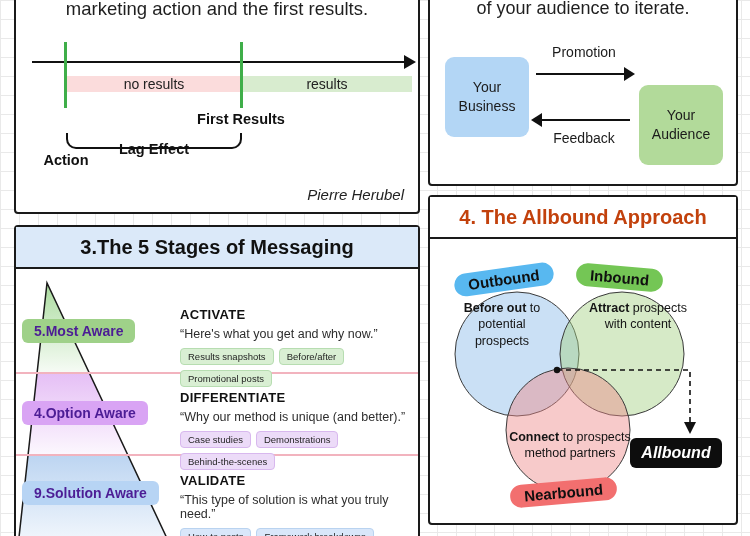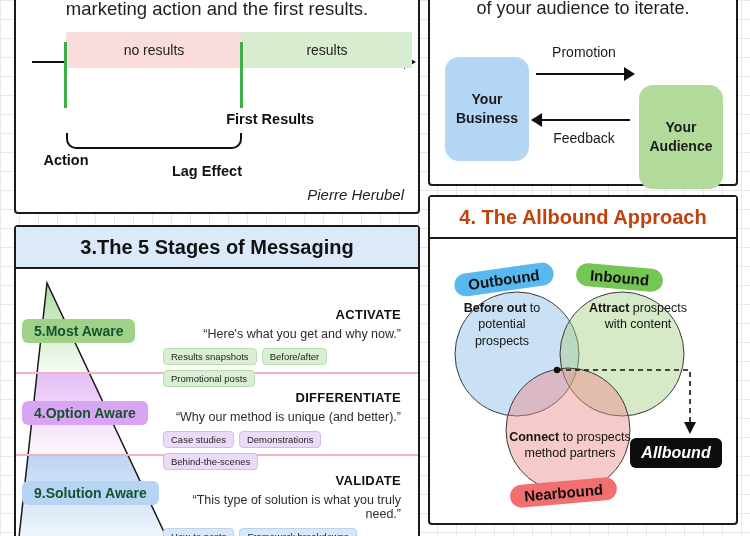--- a/index.html
+++ b/index.html
@@ -16,63 +16,63 @@
   .panel{
     position:absolute;background:#fff;border:2px solid var(--panel-border,#1a1a1a);
     border-radius:4px;box-sizing:border-box;
   }
   
   .p1{left:14px;top:-52px;width:406px;height:266px;}
   .p1-intro{position:absolute;top:48px;left:0;right:0;text-align:center;font-size:18.5px;color:#1f1f1f;}
   .p1-arrowline{position:absolute;left:16px;top:111px;width:372px;height:2px;background:#111;}
   .p1-arrowhead{position:absolute;left:388px;top:105px;width:0;height:0;
     border-top:7px solid transparent;border-bottom:7px solid transparent;border-left:12px solid #111;}
-  .p1-bar{position:absolute;left:50px;top:82px;width:346px;height:36px;display:flex;}
+  .p1-bar{position:absolute;left:50px;top:106px;width:346px;height:36px;display:flex;align-items:flex-end;}
   .p1-bar .seg{display:flex;align-items:center;justify-content:center;font-size:14px;color:#222;}
   .seg-no{width:176px;background:var(--no-results-fill,#fbdcdc);}
   .seg-yes{flex:1;background:var(--results-fill,#d8eccf);}
   .p1-marker{position:absolute;top:92px;width:3px;height:66px;background:var(--marker-green,#3fae49);}
   .m-a{left:48px;} .m-b{left:224px;}
   .p1-label{position:absolute;font-weight:bold;font-size:14.5px;text-align:center;color:#111;}
   .p1-action{left:6px;top:161px;width:88px;margin-top:41px;}
-  .p1-first{left:188px;top:161px;width:110px;text-align:right;}
+  .p1-first{left:170px;top:161px;width:110px;}
   .p1-bracket{position:absolute;left:50px;top:183px;width:176px;height:16px;box-sizing:border-box;
     border-left:2px solid #111;border-right:2px solid #111;border-bottom:2px solid #111;
     border-radius:0 0 10px 10px;}
-  .p1-lag{left:50px;top:213px;width:176px;text-align:right;}
+  .p1-lag{left:50px;top:191px;width:176px;}
   .p1-author{position:absolute;right:14px;top:236px;font-style:italic;font-size:15px;color:#222;}
   
   .p2{left:428px;top:-60px;width:310px;height:246px;}
   .p2-intro{position:absolute;top:56px;left:0;right:0;text-align:center;font-size:18px;color:#1f1f1f;}
-  .p2-box{position:absolute;top:115px;width:84px;height:104px;border-radius:14px;
+  .p2-box{position:absolute;top:115px;width:84px;height:80px;border-radius:9px;
     display:flex;align-items:center;justify-content:center;text-align:center;
-    font-size:14px;line-height:1.35;color:#1b1b1b;padding:0 4px;box-sizing:border-box;font-weight:bold;}
+    font-size:14px;line-height:1.35;color:#1b1b1b;padding:0 4px;box-sizing:border-box;}
   .p2-business{left:15px;background:var(--business-box,#b3d6f5);}
   .p2-audience{left:209px;background:var(--audience-box,#b2da9a);margin-top:28px;}
   .p2-arrlabel{position:absolute;left:99px;width:110px;text-align:center;font-size:14px;color:#1b1b1b;}
   .p2-promotion{top:102px;} .p2-feedback{top:188px;}
   .p2-line{position:absolute;height:2px;background:#111;width:88px;}
   .p2-line-top{left:106px;top:131px;} .p2-line-bottom{left:112px;top:177px;}
   .p2-head-right{position:absolute;left:194px;top:125px;width:0;height:0;
     border-top:7px solid transparent;border-bottom:7px solid transparent;border-left:11px solid #111;}
   .p2-head-left{position:absolute;left:101px;top:171px;width:0;height:0;
     border-top:7px solid transparent;border-bottom:7px solid transparent;border-right:11px solid #111;}
   
   .p3{left:14px;top:225px;width:406px;height:330px;}
   .p3-header{height:40px;background:var(--messaging-header-bg,#dbe9f9);border-bottom:2px solid var(--panel-border,#1a1a1a);
     display:flex;align-items:center;justify-content:center;font-size:20px;font-weight:bold;color:#111;}
   .p3-body{position:relative;height:286px;}
   .p3-pyramid{position:absolute;left:0;top:0;width:170px;height:280px;}
   .p3-sep{position:absolute;left:0;right:0;height:2px;background:var(--separator-pink,#f2b3be);}
   .s1{top:103px;} .s2{top:185px;}
-  .stage-pill{position:absolute;left:6px;padding:4px 12px;border-radius:6px;font-weight:bold;font-size:14px;color:#14532d;white-space:nowrap;}
+  .stage-pill{position:absolute;left:6px;padding:4px 12px;border-radius:6px;font-weight:bold;font-size:14px;color:#4c1d95;white-space:nowrap;}
   .pill1{top:50px;background:var(--stage1-pill,#9fd189);}
   .pill2{top:132px;background:var(--stage2-pill,#d9a4f4);}
   .pill3{top:212px;background:var(--stage3-pill,#b7d4f4);}
-  .p3-entry{position:absolute;left:147px;width:238px;text-align:right;}
+  .p3-entry{position:absolute;left:164px;width:238px;}
   .e1{top:38px;} .e2{top:121px;} .e3{top:204px;}
   .entry-heading{font-weight:bold;font-size:13px;letter-spacing:.3px;color:#111;}
   .entry-quote{font-size:12.5px;color:#2d2d2d;margin-top:5px;}
   .entry-tags{display:flex;gap:5px;flex-wrap:wrap;margin-top:7px;}
   .tag{font-size:9.5px;padding:2px 7px;border-radius:4px;border:1px solid transparent;color:#1f1f1f;white-space:nowrap;}
   .tag-green{background:var(--tag-green-bg,#d9efd3);border-color:#b7ddb1;}
   .tag-purple{background:var(--tag-purple-bg,#ecdbf8);border-color:#d8b8ee;}
   .tag-blue{background:var(--tag-blue-bg,#d9e7fa);border-color:#b9d3f0;}
   
   .p4{left:428px;top:195px;width:310px;height:330px;}

